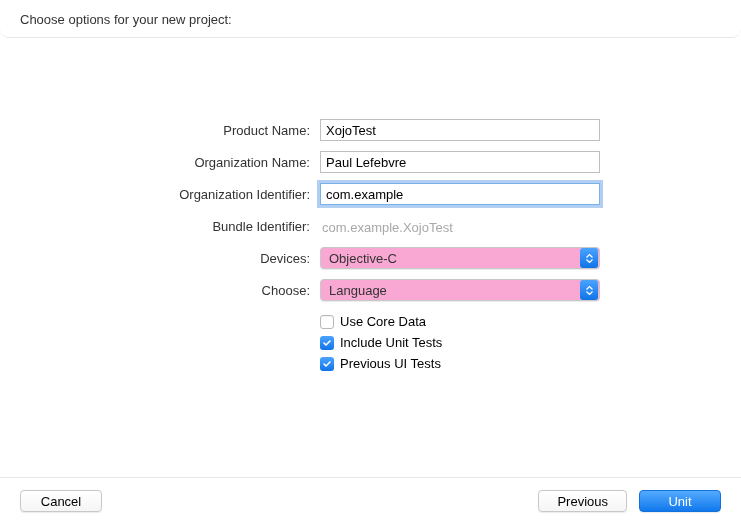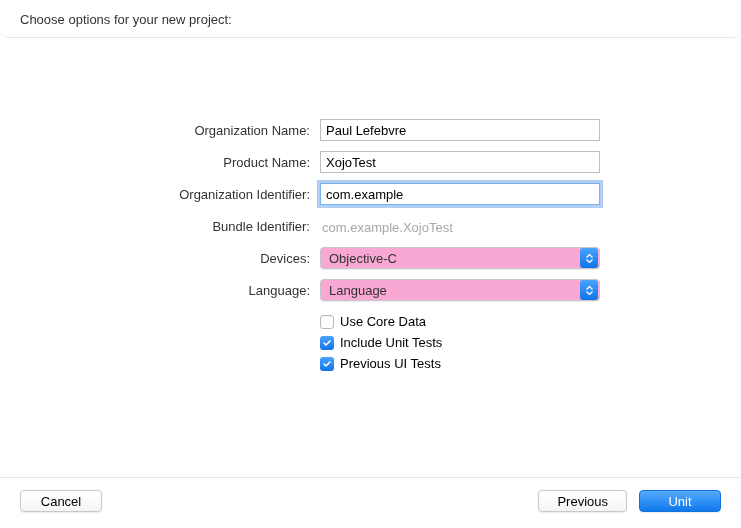--- a/index.html
+++ b/index.html
@@ -159,30 +159,30 @@
 </head>
 <body>
 
 <div class="title-area">
   <div class="title-text">Choose options for your new project:</div>
 </div>
 
 <div class="content">
 
   <div class="form-row">
+    <div class="label-col">Product Name:</div>
+    <div class="field-col">
+      <input type="text" value="XojoTest" style="">
+    </div>
+  </div>
+
+  <div class="form-row">
     <div class="label-col">Organization Name:</div>
     <div class="field-col">
       <input type="text" value="Paul Lefebvre" style="">
-    </div>
-  </div>
-
-  <div class="form-row">
-    <div class="label-col">Product Name:</div>
-    <div class="field-col">
-      <input type="text" value="XojoTest" style="">
     </div>
   </div>
 
   <div class="form-row">
     <div class="label-col">Organization Identifier:</div>
     <div class="field-col">
       <input type="text" class="focused" value="com.example" style="">
     </div>
   </div>
 
@@ -204,21 +204,21 @@
             </svg>
           <svg width="7" height="4" viewBox="0 0 7 4">
               <path d="M0.5 0.5 L3.5 3.5 L6.5 0.5" stroke="#fff" stroke-width="1.2" fill="none"></path>
             </svg>
         </span>
       </div>
     </div>
   </div>
 
   <div class="form-row select-row">
-    <div class="label-col">Language:</div>
+    <div class="label-col">Choose:</div>
     <div class="field-col">
       <div class="select-wrap">
         <span class="select-text">Language</span>
         <span class="select-arrows">
           <svg width="7" height="4" viewBox="0 0 7 4">
               <path d="M0.5 3.5 L3.5 0.5 L6.5 3.5" stroke="#fff" stroke-width="1.2" fill="none"></path>
             </svg>
           <svg width="7" height="4" viewBox="0 0 7 4">
               <path d="M0.5 0.5 L3.5 3.5 L6.5 0.5" stroke="#fff" stroke-width="1.2" fill="none"></path>
             </svg>

